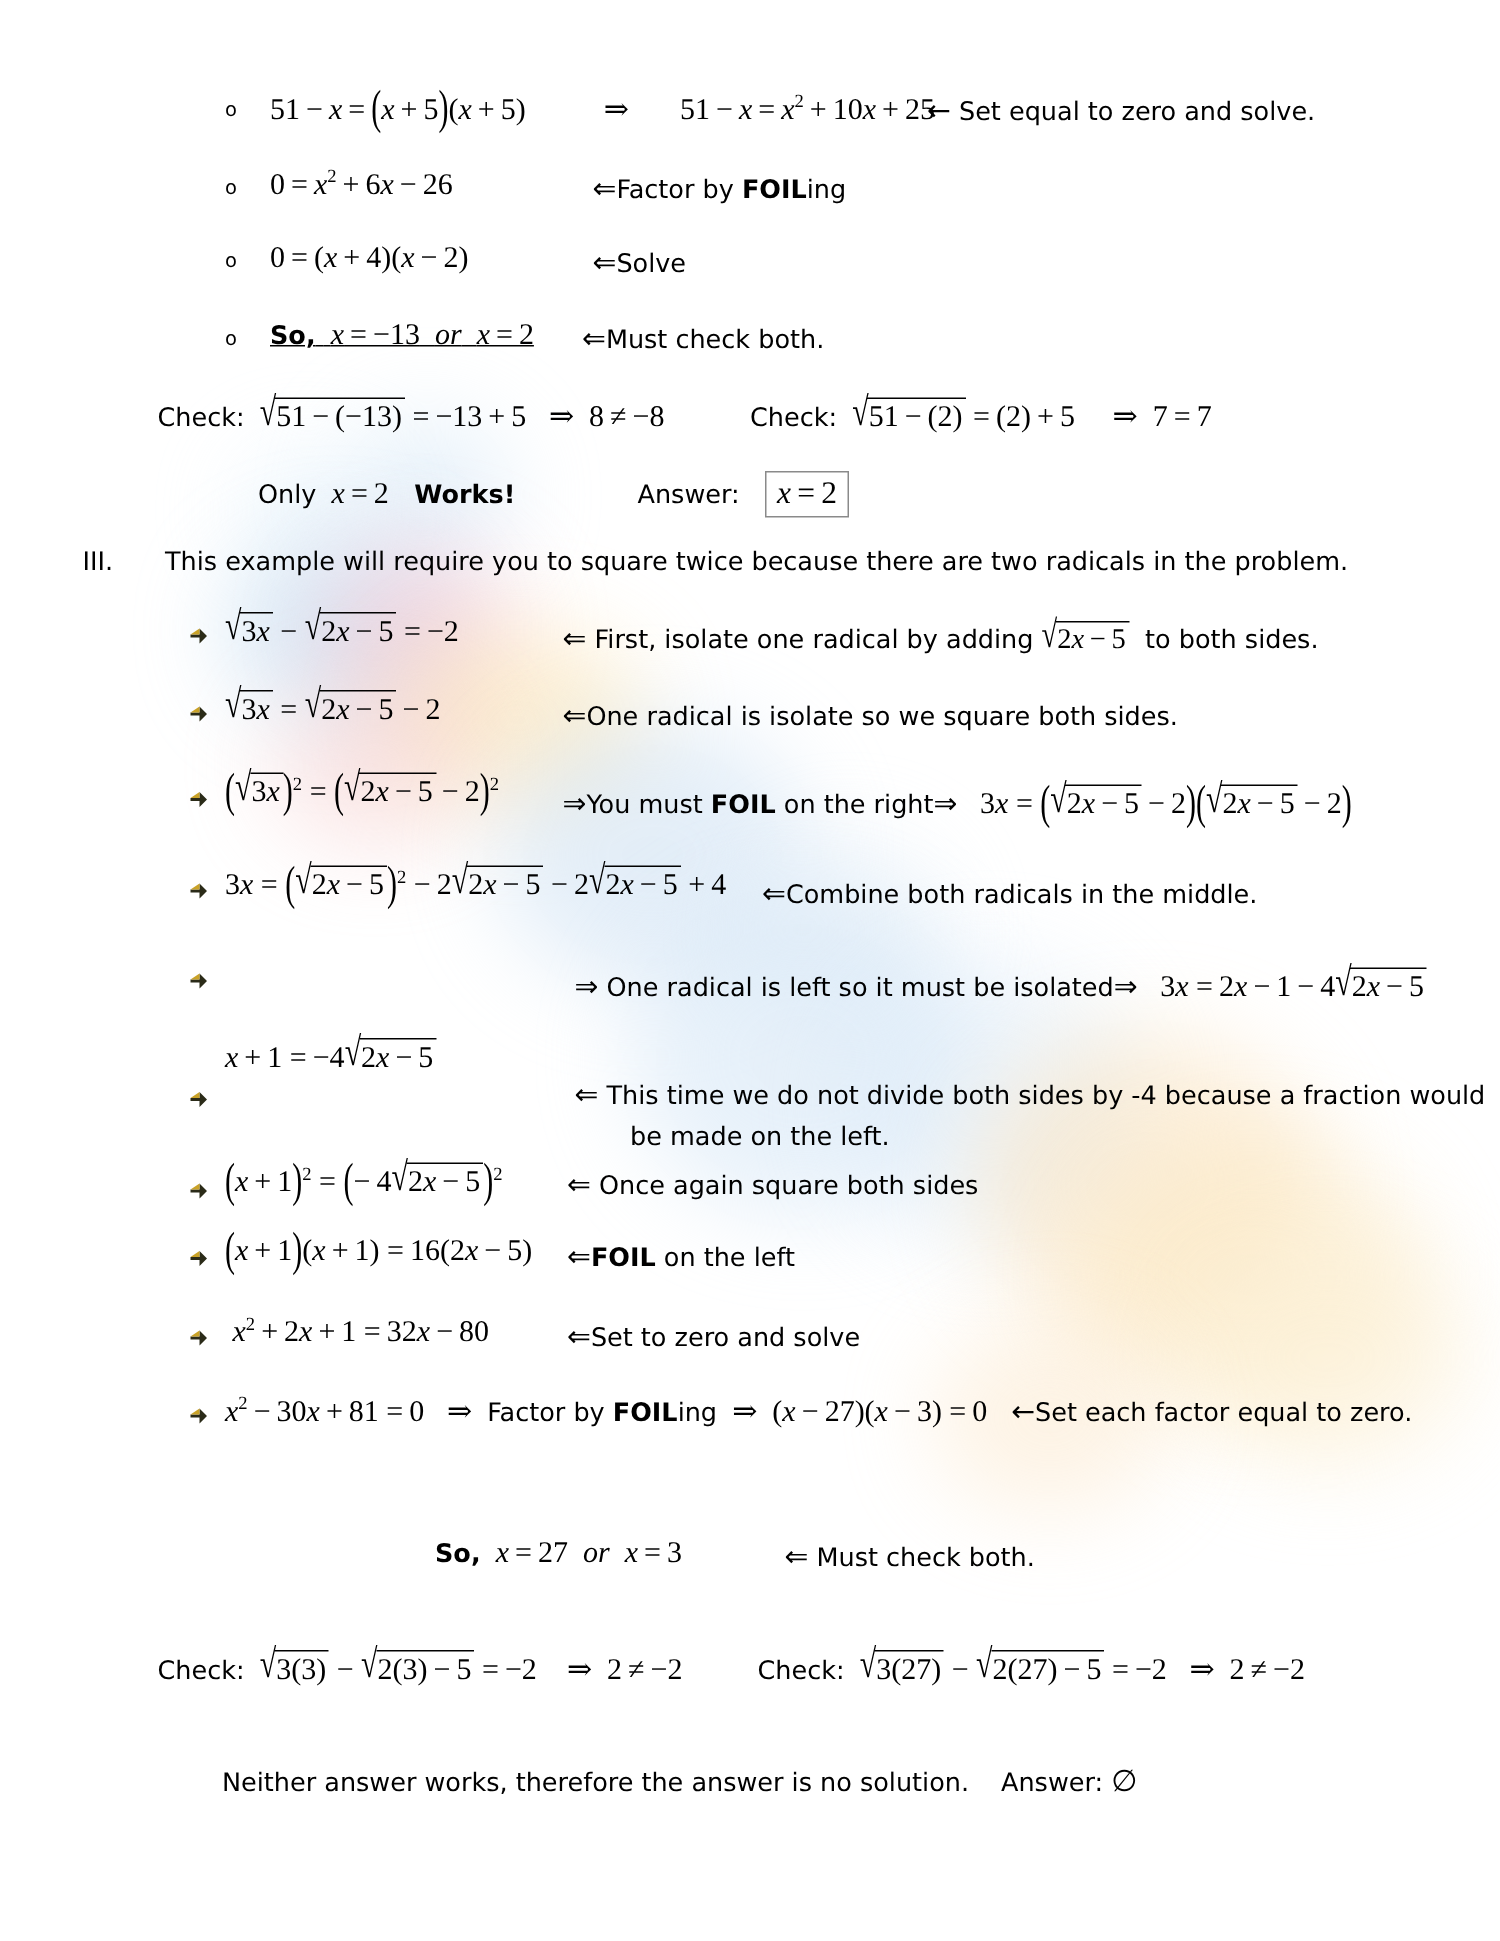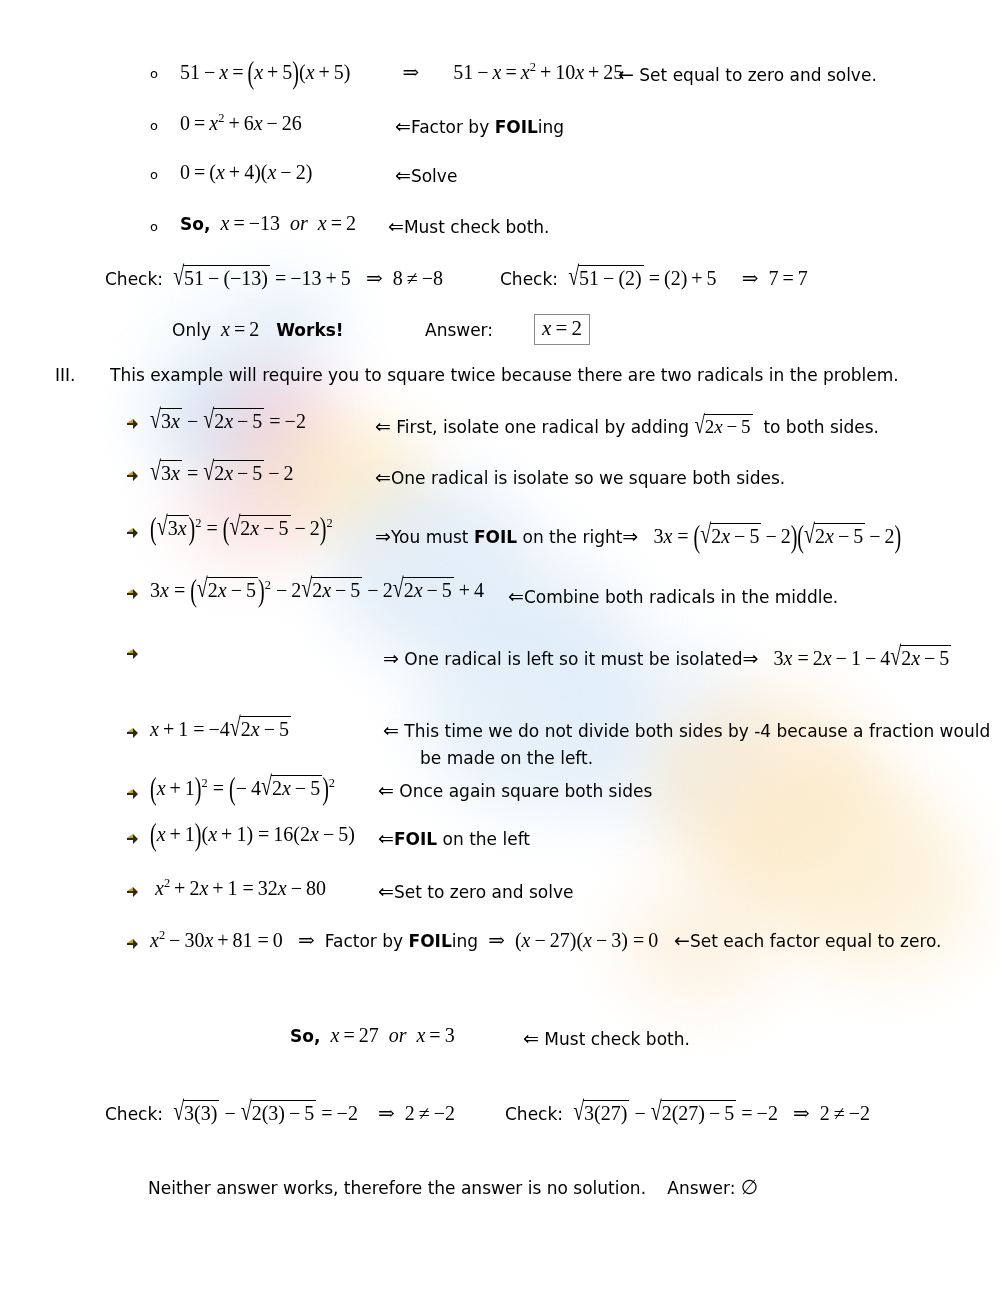--- a/index.html
+++ b/index.html
@@ -171,21 +171,21 @@
 
   <div class="obullet" style="left:150px; top:167px;">o</div>
   <div class="row math" style="left:180px; top:161px;">
     <span class="num">0 = (</span><span class="mi">x</span><span class="num"> + 4)(</span><span class="mi">x</span><span class="num"> − 2)</span>
   </div>
   <div class="row prose" style="left:395px; top:164px;">
     <span class="arrow">⇐</span><span>Solve</span>
   </div>
 
   <div class="obullet" style="left:150px; top:219px;">o</div>
-  <div class="row" style="left:180px; top:212px;">
+  <div class="row" style="left:180px; top:212px;text-decoration:underline;">
     <span class="prose" style="font-weight:bold;">So,</span>
     <span class="math">&nbsp;<span class="mi">x</span><span class="num"> = −13</span>&nbsp;&nbsp;<span class="mi">or</span>&nbsp;&nbsp;<span class="mi">x</span><span class="num"> = 2</span></span>
   </div>
   <div class="row prose" style="left:388px; top:215px;">
     <span class="arrow">⇐</span><span>Must check both.</span>
   </div>
 
   <div class="row" style="left:105px; top:265px;">
     <span class="prose">Check:</span>
     <span class="math">&nbsp;<span class="rad"><span class="sign">√</span><span class="body"><span class="num">51 − (−13)</span></span></span><span class="num">&nbsp;= −13 + 5</span></span>
@@ -199,21 +199,21 @@
   </div>
 
   <div class="row" style="left:172px; top:318px;">
     <span class="prose">Only</span>
     <span class="math">&nbsp;<span class="mi">x</span><span class="num"> = 2</span></span>
     <span class="prose" style="font-weight:bold;">&nbsp;&nbsp;<span>Works!</span></span>
   </div>
   <div class="row prose" style="left:425px; top:320px;">
     <span>Answer:</span>
   </div>
-  <div class="row" style="left:534px; top:314px;">
+  <div class="row" style="left:510px; top:314px;">
     <span class="answerbox"><span class="mi">x</span><span class="num"> = 2</span></span>
   </div>
 
   <div class="row roman" style="left:55px; top:365px;">
     <span>III.</span>
   </div>
   <div class="row prose" style="left:110px; top:365px;">
     <span>This example will require you to square twice because there are two radicals in the problem.</span>
   </div>
 
@@ -280,21 +280,21 @@
     <span class="prose"><span class="arrow">⇒</span>&nbsp;<span>One radical is left so it must be isolated</span><span class="arrow">⇒</span></span>
     <span class="math">&nbsp;&nbsp;<span class="num">3</span><span class="mi">x</span><span class="num">&nbsp;= 2</span><span class="mi">x</span><span class="num"> − 1 − 4</span><span class="rad"><span class="sign">√</span><span class="body"><span class="num">2</span><span class="mi">x</span><span class="num"> − 5</span></span></span></span>
   </div>
 
   <div class="dbullet" style="left:126px; top:727px;">
     <svg width="13" height="12" viewBox="0 0 13 12">
         <path d="M1 5 L7 5 L7 1 L12 6 L7 11 L7 7 L1 7 Z" fill="#2b2b18"></path>
         <path d="M1 5 L7 5 L7 1 Z" fill="#c9a227"></path>
       </svg>
   </div>
-  <div class="row math" style="left:150px; top:716px;">
+  <div class="row math" style="left:150px; top:692px;">
     <span class="mi">x</span><span class="num"> + 1&nbsp;= −4</span><span class="rad"><span class="sign">√</span><span class="body"><span class="num">2</span><span class="mi">x</span><span class="num"> − 5</span></span></span>
   </div>
   <div class="row prose" style="left:383px; top:719px;">
     <span class="arrow">⇐</span>&nbsp;<span>This time we do not divide both sides by -4 because a fraction would</span>
   </div>
   <div class="row prose" style="left:420px; top:748px;">
     <span>be made on the left.</span>
   </div>
 
   <div class="dbullet" style="left:126px; top:788px;">

